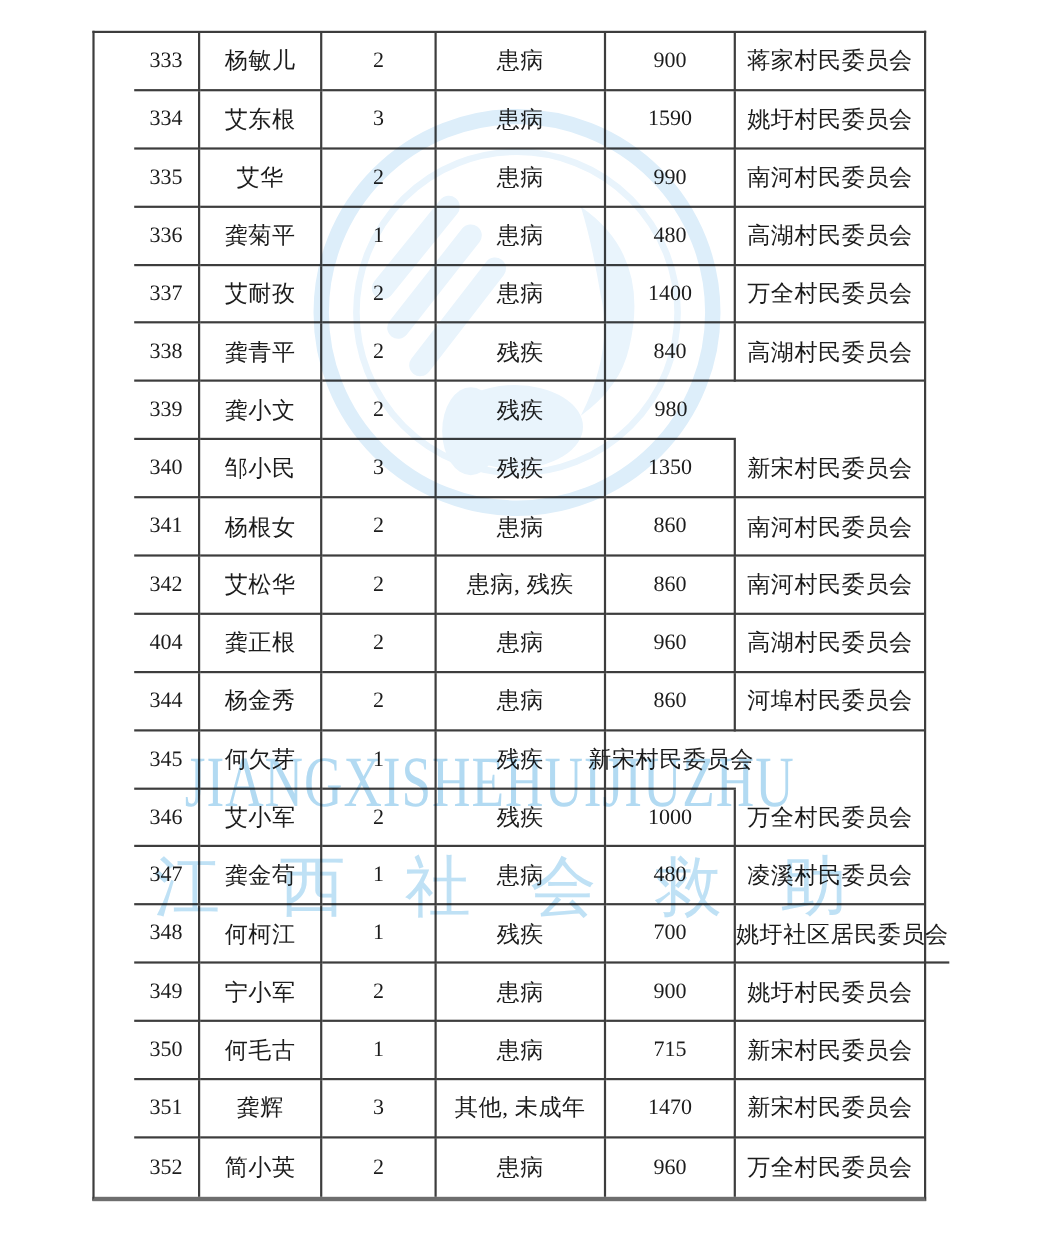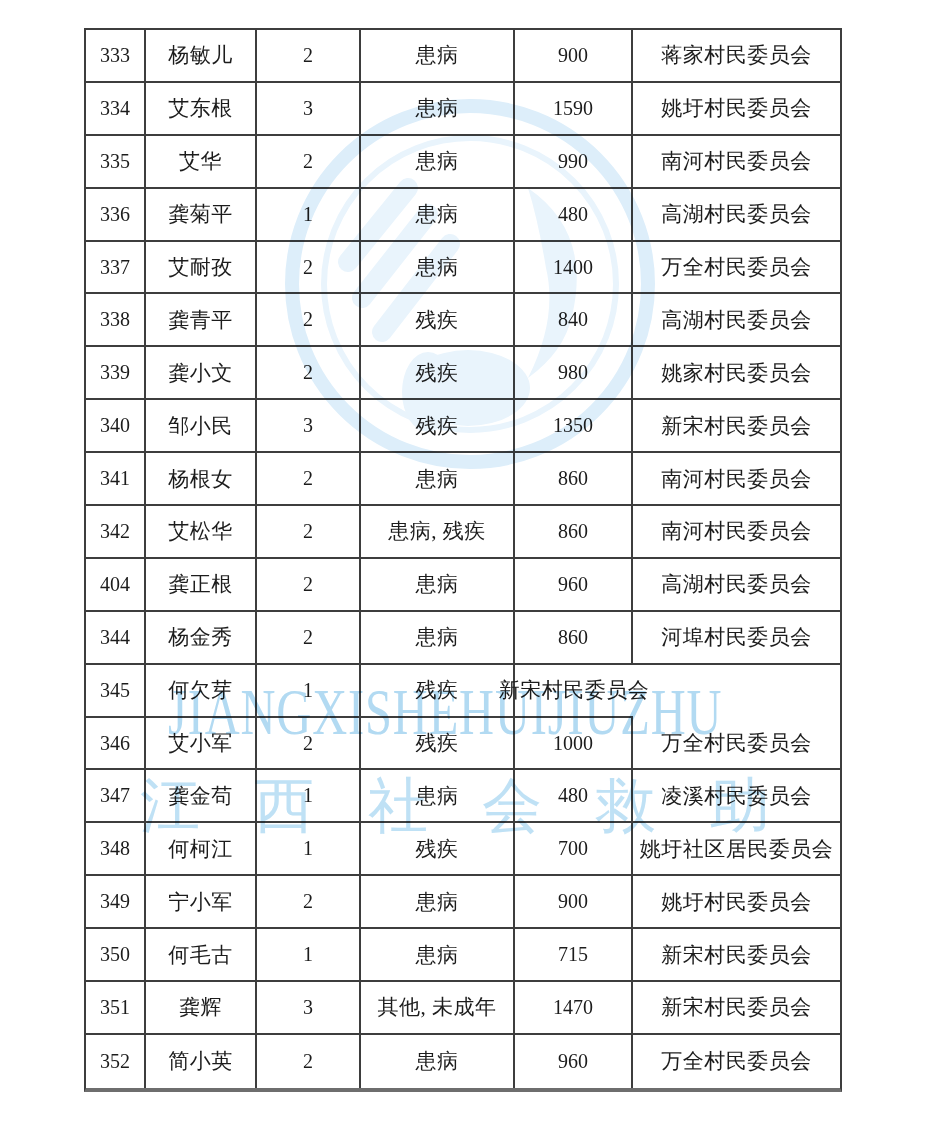--- a/index.html
+++ b/index.html
@@ -24,20 +24,21 @@
     border-top: 2px solid #3d3d3d;
     border-left: 2px solid #3d3d3d;
     border-right: 2px solid #3d3d3d;
     border-bottom: 4px solid #6e6e6e;
     background: transparent;
   }
   .row {
     display: grid;
     grid-template-columns: 60px 111px 104px 154px 118px 1fr;
     height: 52.9px;
+    margin-left: 36px;
   }
   .cell {
     display: flex;
     align-items: center;
     justify-content: center;
     font-size: 21px;
     color: #1c1c1c;
     border-right: 2px solid #3d3d3d;
     border-bottom: 2px solid #3d3d3d;
     box-sizing: border-box;
@@ -132,21 +133,20 @@
       <div class="cell num">840</div>
       <div class="cell">高湖村民委员会</div>
     </div>
 
     <div class="row">
       <div class="cell num">339</div>
       <div class="cell">龚小文</div>
       <div class="cell num">2</div>
       <div class="cell">残疾</div>
       <div class="cell num">980</div>
-      <div class="cell">姚家村民委员会</div>
     </div>
 
     <div class="row">
       <div class="cell num">340</div>
       <div class="cell">邹小民</div>
       <div class="cell num">3</div>
       <div class="cell">残疾</div>
       <div class="cell num">1350</div>
       <div class="cell">新宋村民委员会</div>
     </div>

